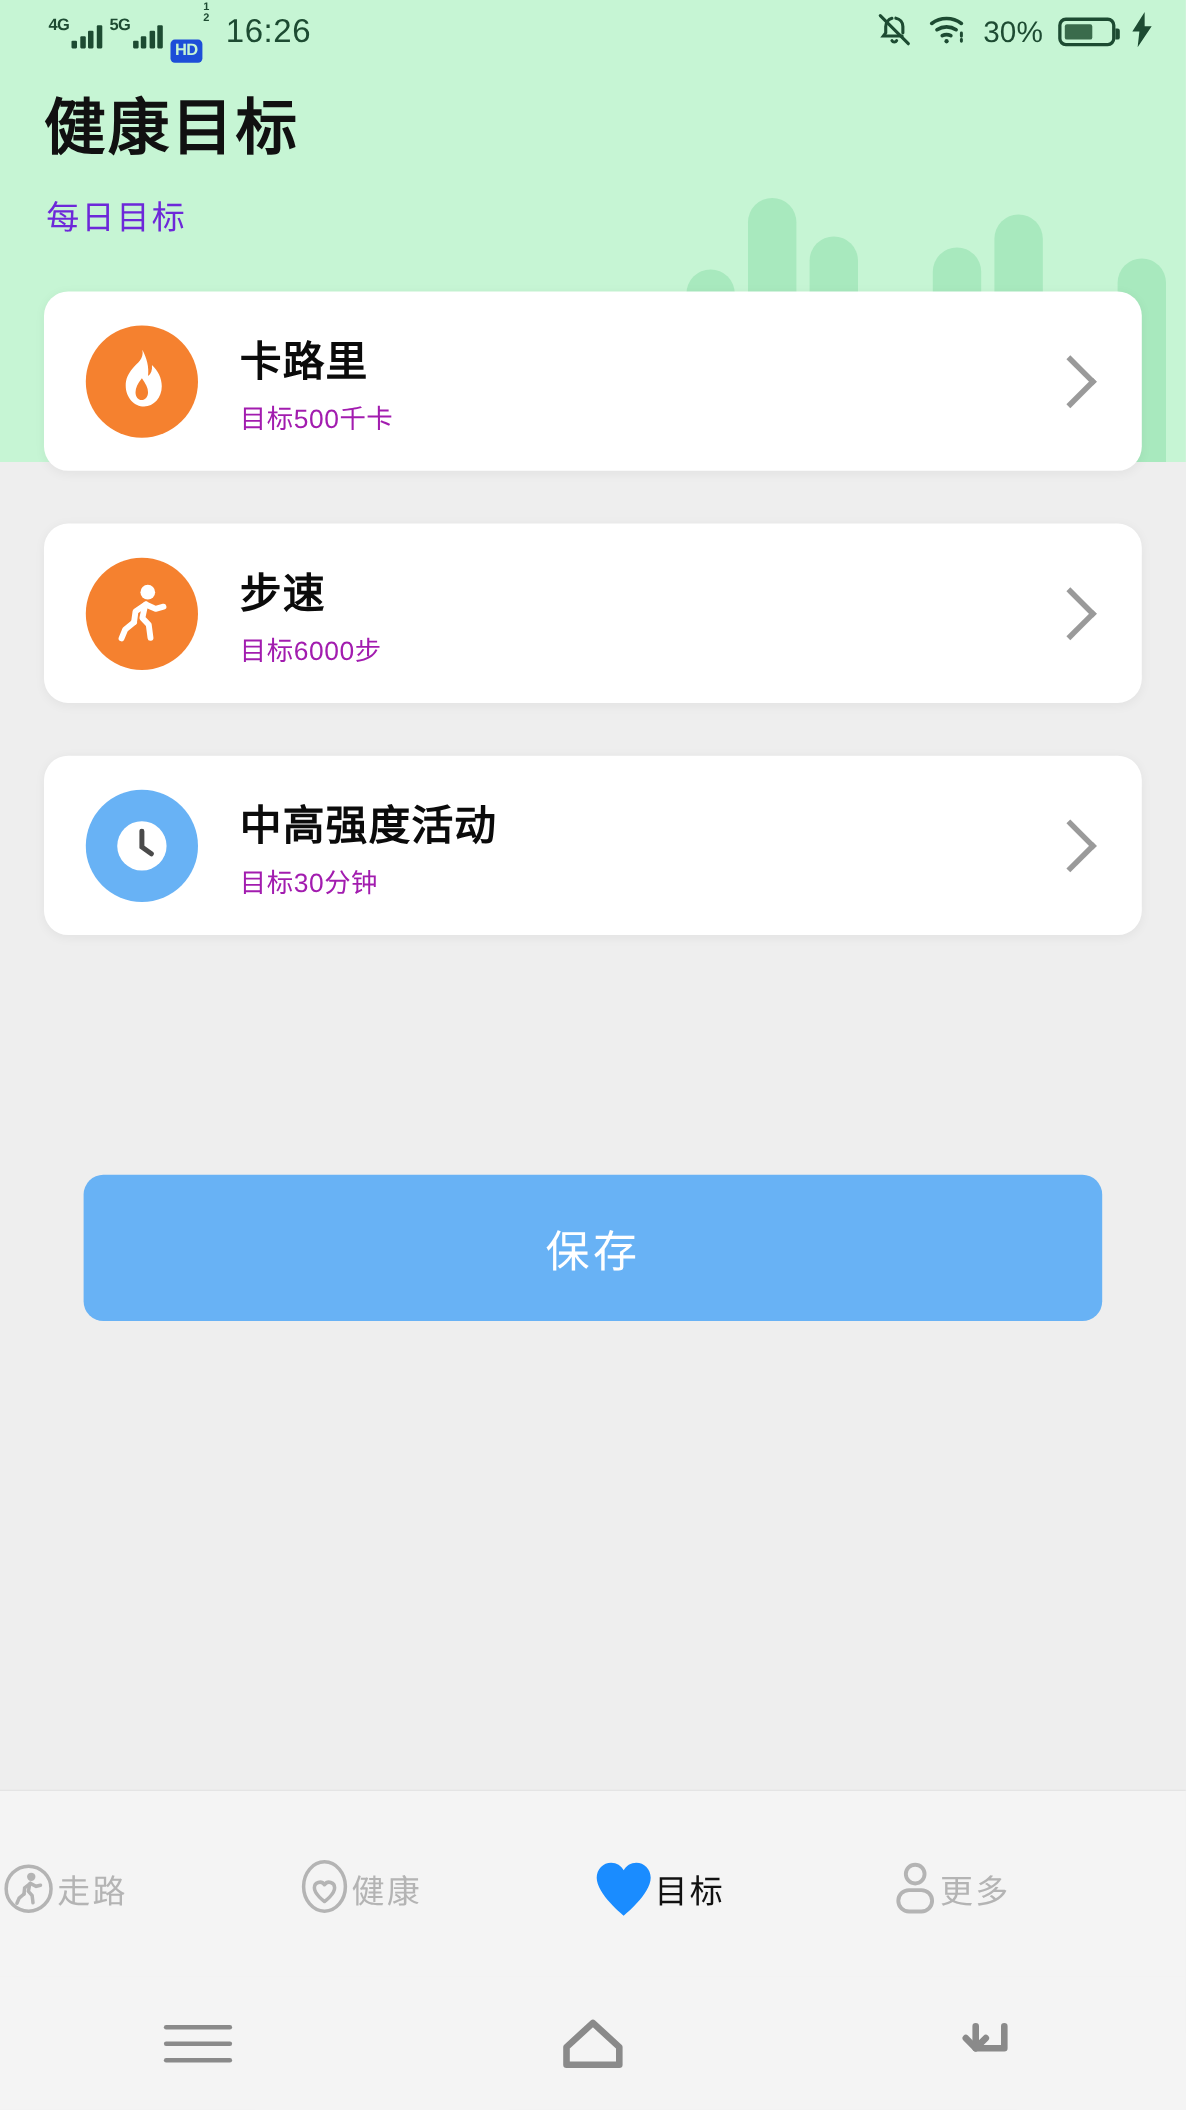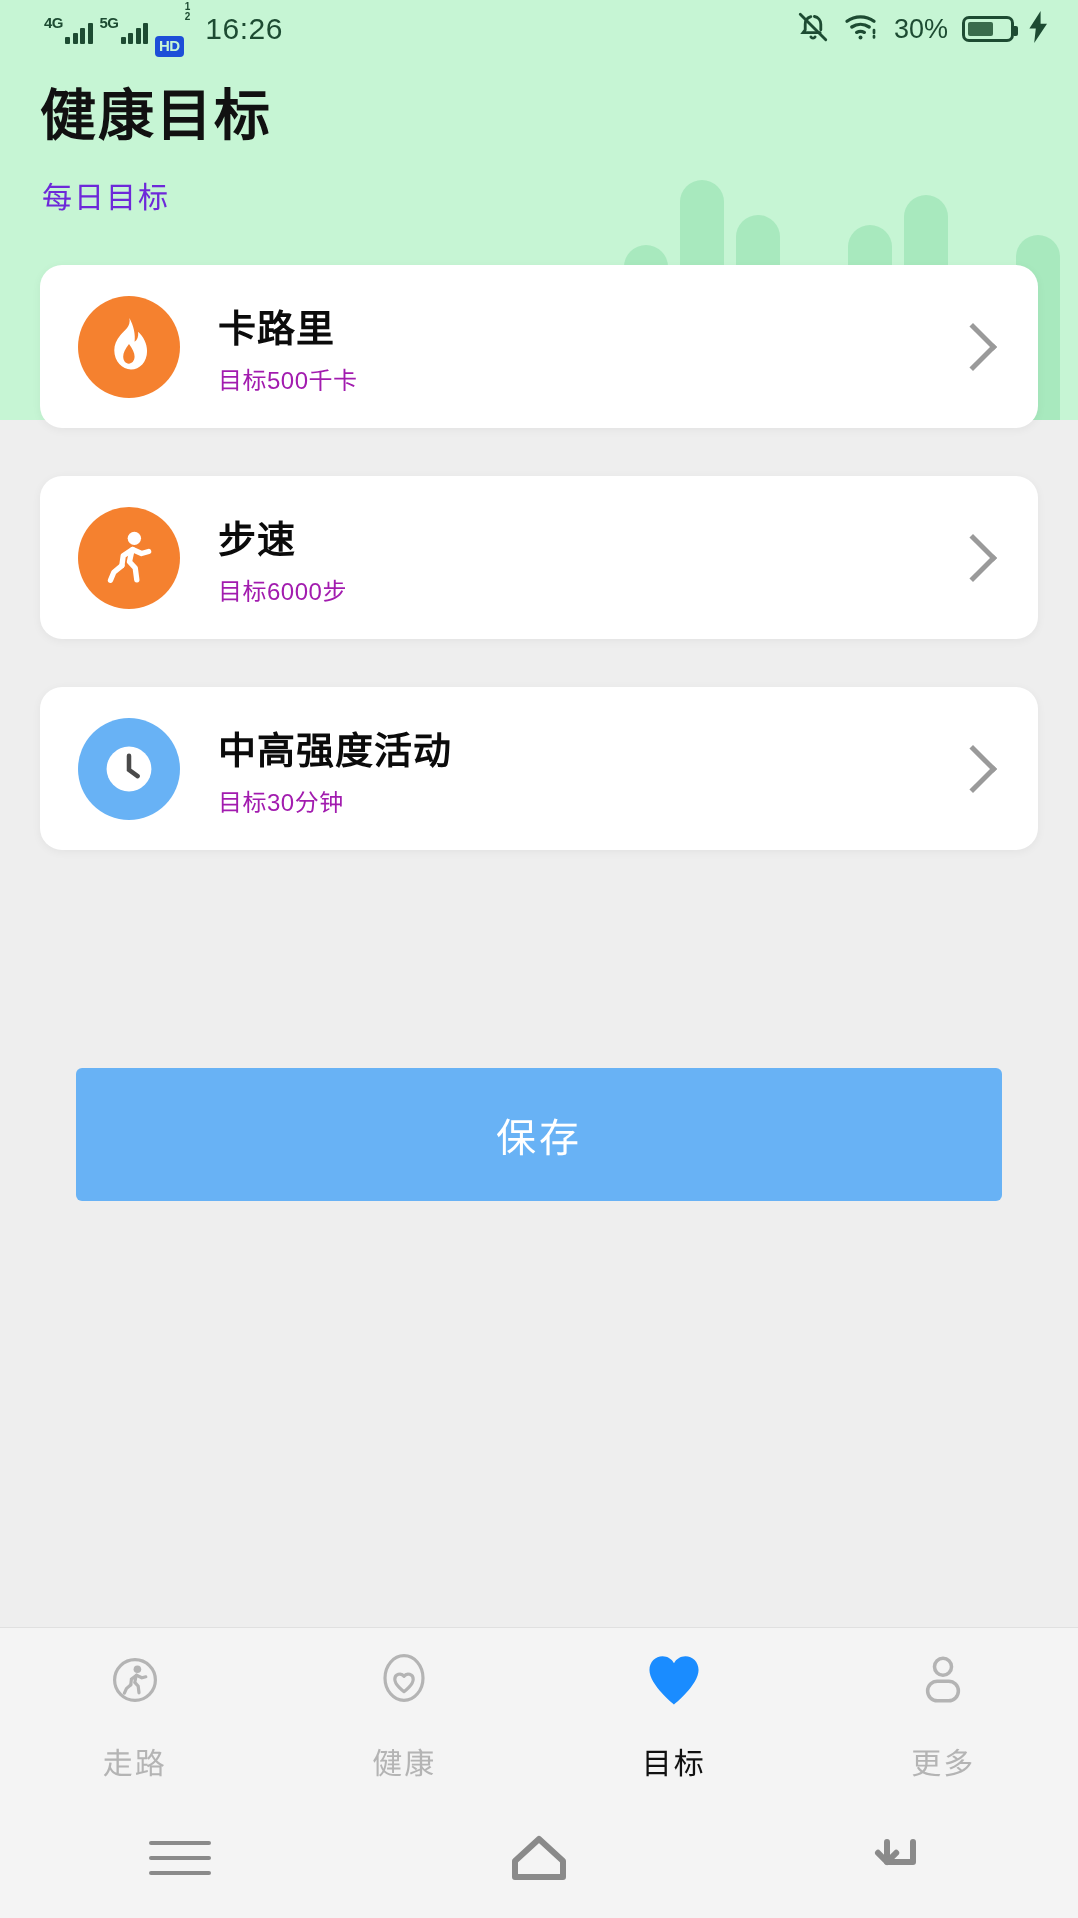--- a/index.html
+++ b/index.html
@@ -148,21 +148,21 @@
 
   
   .save-wrap {
     position:absolute;
     top:1068px; left:76px; right:76px;
   }
   .save-btn {
     width:100%;
     height:133px;
     border:none;
-    border-radius:6px;
+    border-radius:18px;
     background:#68B2F5;
     color:#fff;
     font-size:40px;
     font-family:inherit;
     letter-spacing:3px;
     cursor:pointer;
   }
 
   
   .tabbar {
@@ -170,23 +170,23 @@
     left:0; right:0; bottom:121px;
     height:170px;
     background:#F4F4F4;
     border-top:1px solid #e0e0e0;
     display:flex;
     align-items:center;
   }
   .tab {
     flex:1;
     display:flex;
-    flex-direction:column;
+    flex-direction:row;
     align-items:center;
-    gap:30px;
+    gap:0;
     cursor:pointer;
     padding-top:8px;
   }
   .tab-ico { height:58px; display:flex; align-items:center; justify-content:center; }
   .tab-label { font-size:30px; color:#b4b4b4; letter-spacing:2px; }
   .tab.active .tab-label { color:#111; font-weight:500; }
 
   
   .sysnav {
     position:absolute;

